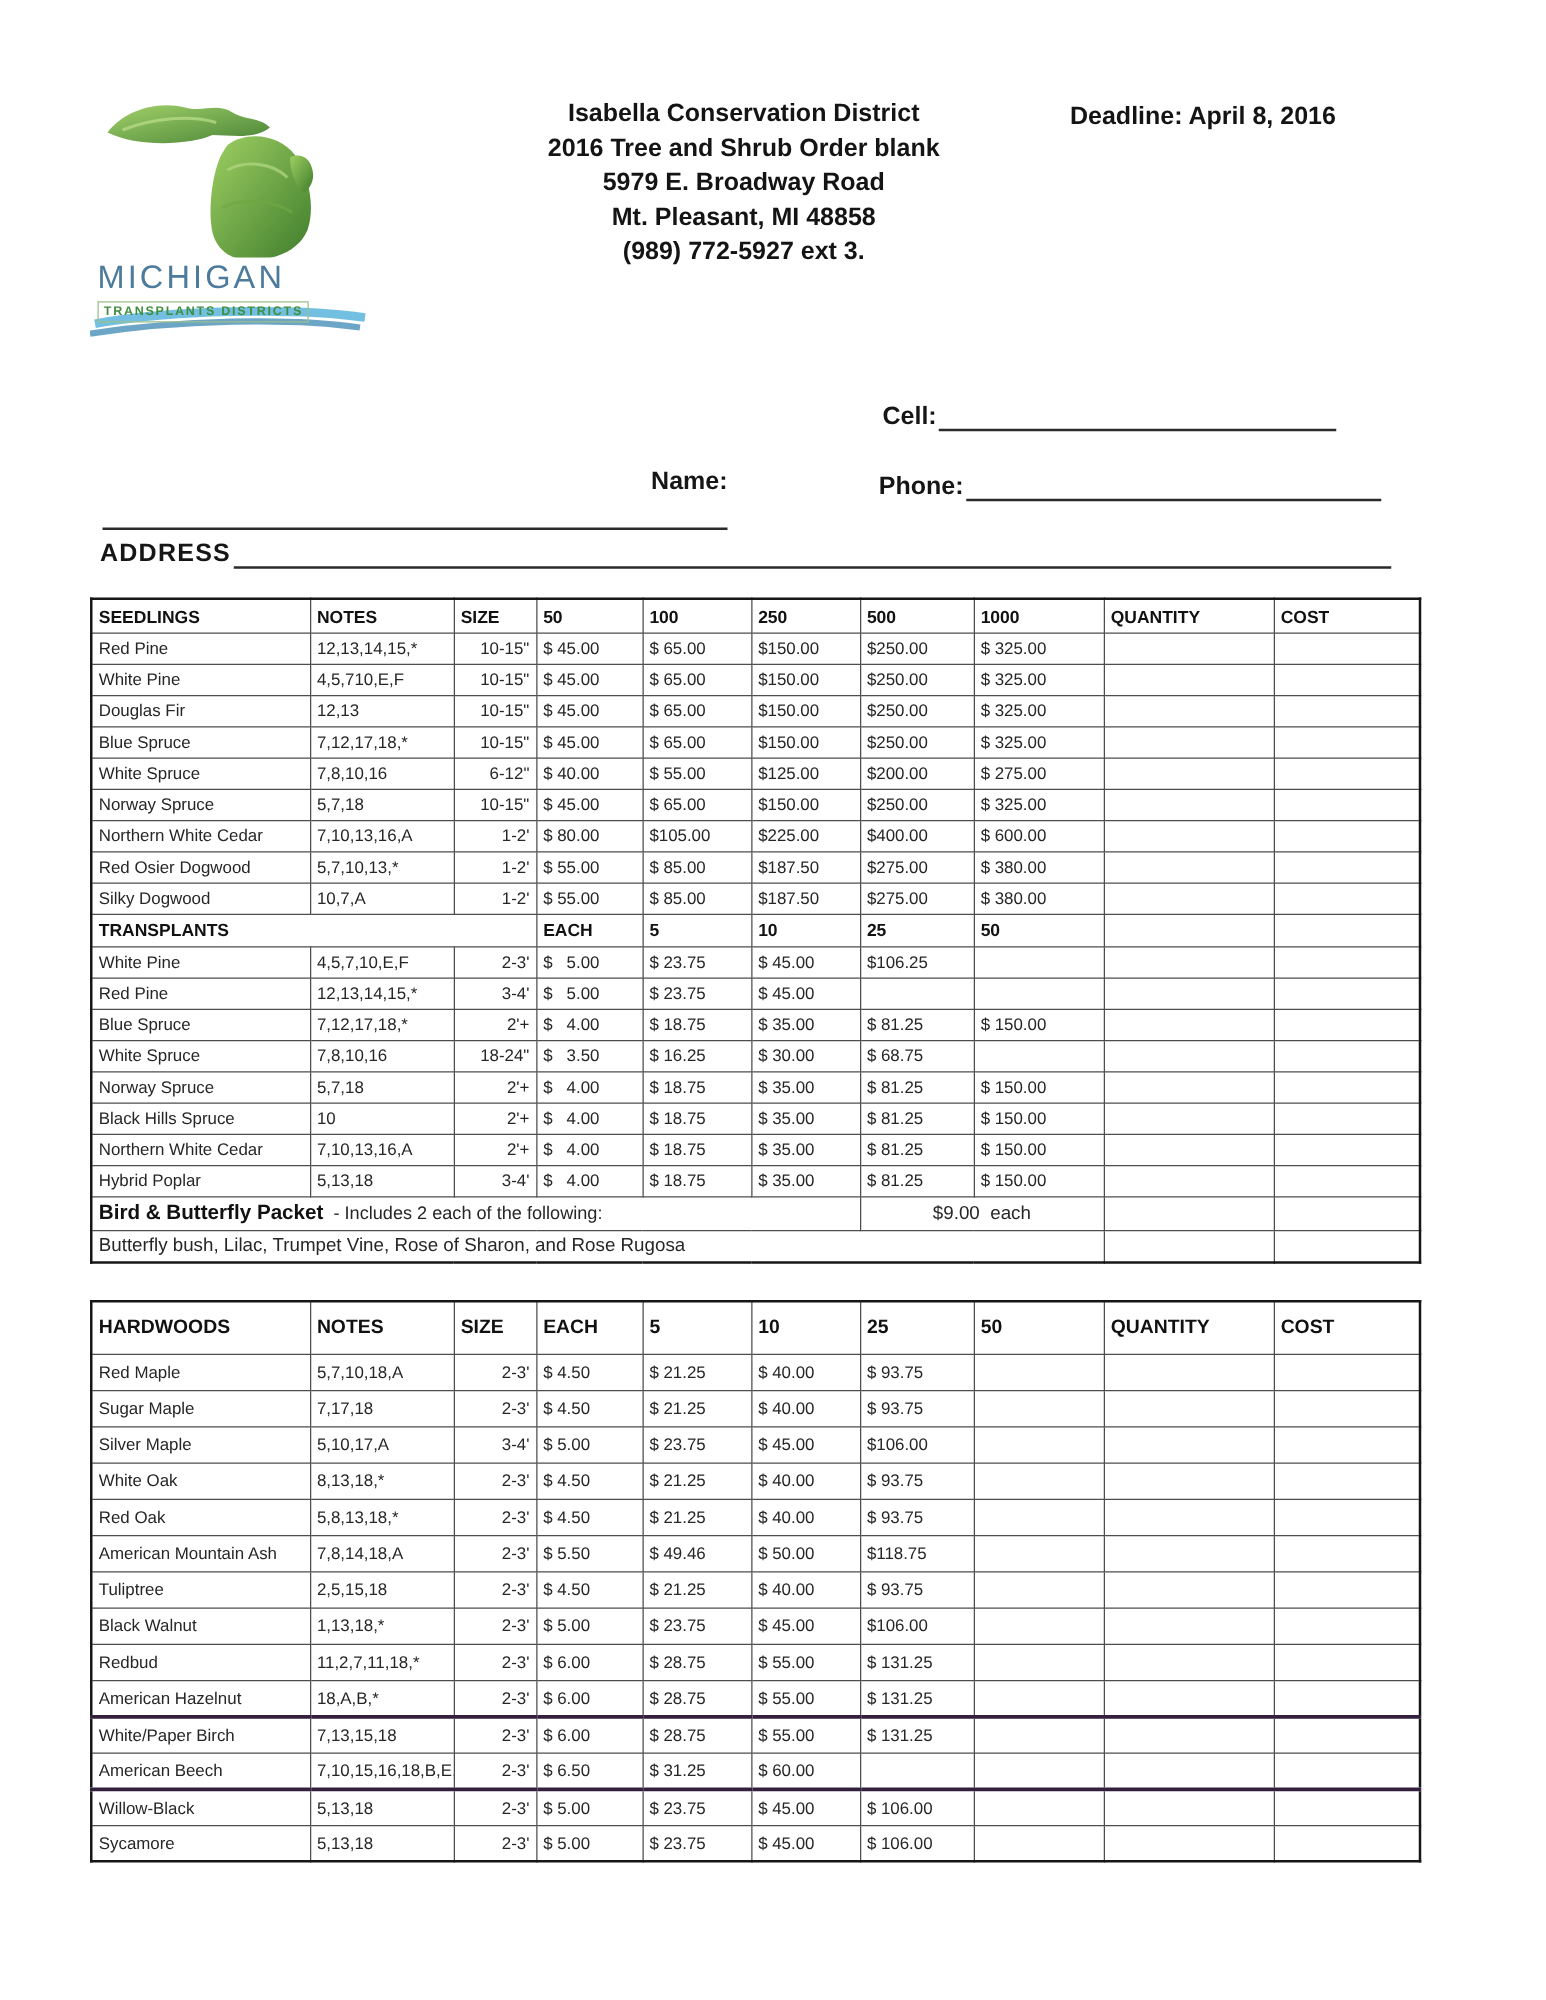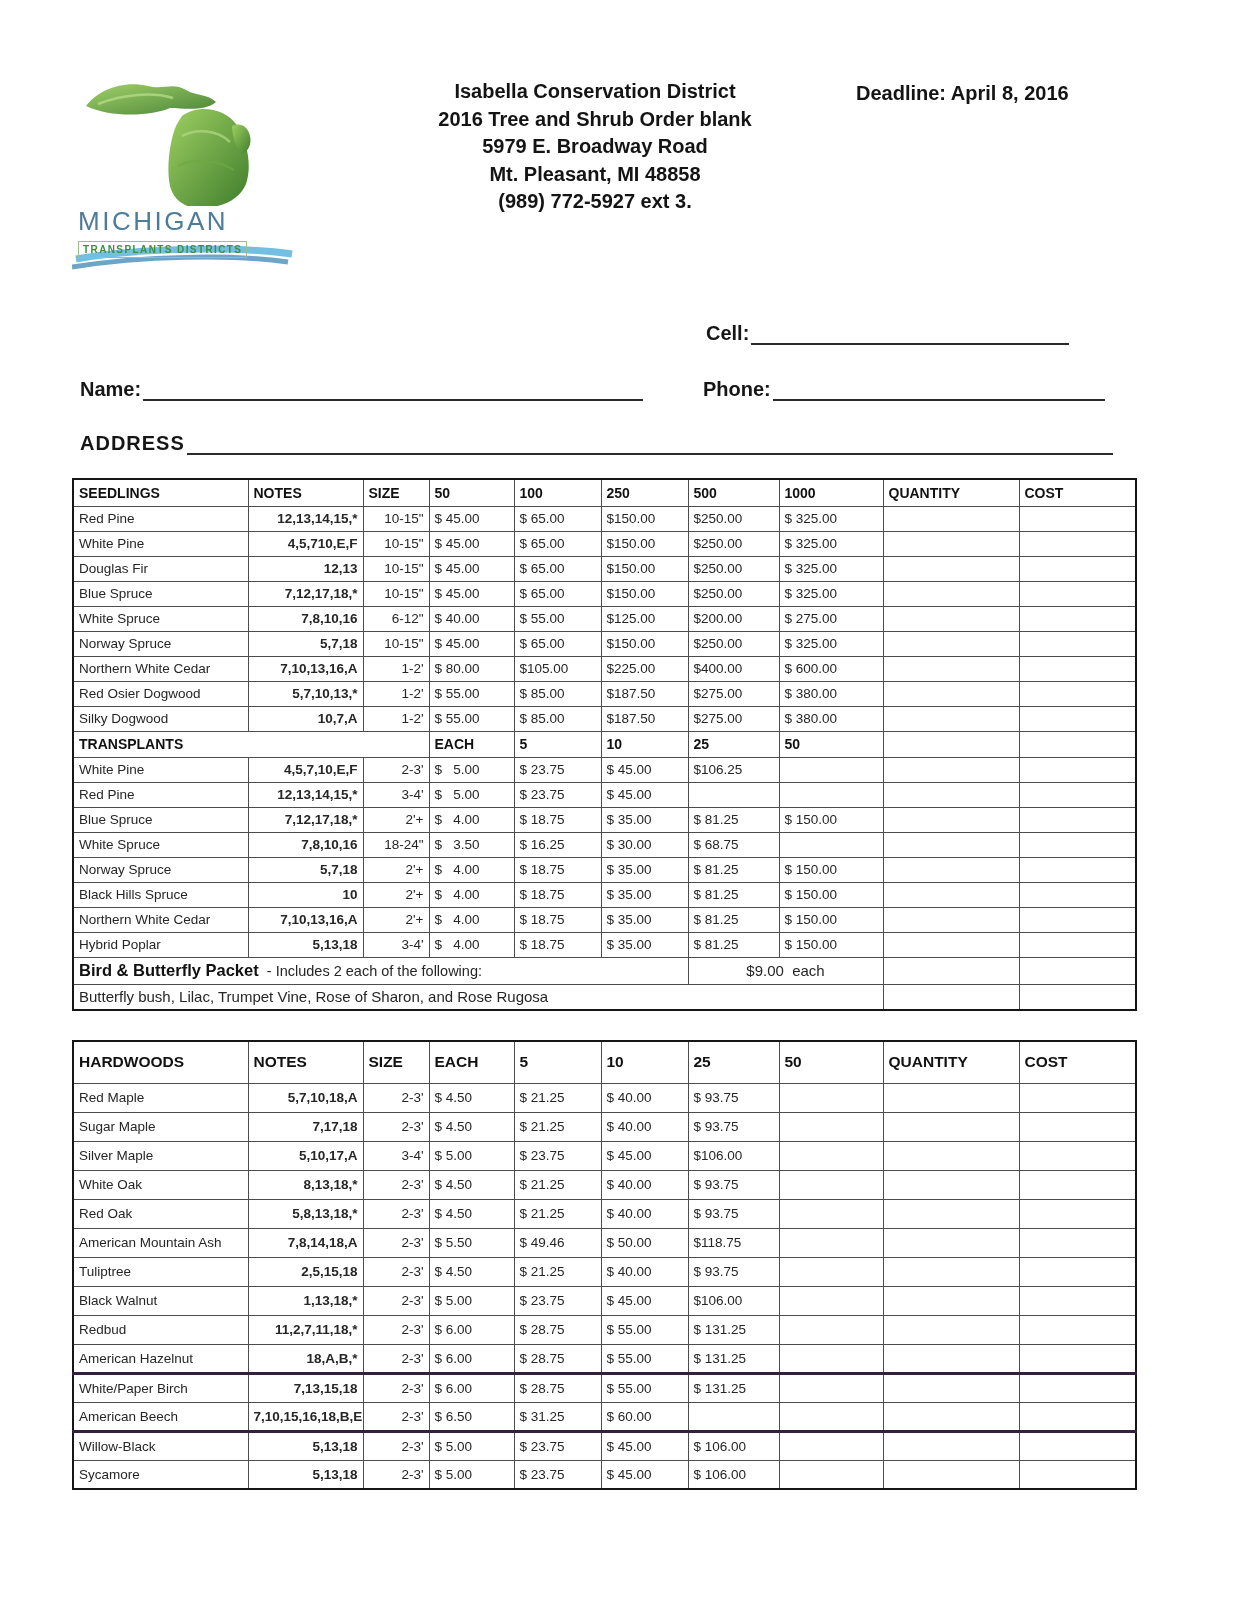--- a/index.html
+++ b/index.html
@@ -27,21 +27,21 @@
     font-weight:bold;font-size:20px;line-height:27.5px;color:#141414;
   }
   .deadline{position:absolute;left:856px;top:82px;font-weight:bold;font-size:20px;color:#141414;}
 
   
   .field{position:absolute;display:flex;align-items:flex-end;}
   .flabel{font-weight:bold;font-size:20px;color:#161616;white-space:nowrap;}
   .fline{border-bottom:2px solid #2b2b2b;height:25px;display:inline-block;margin-left:2px;}
   .field-cell{left:706px;top:318px;}
   .w-cell{width:318px;}
-  .field-name{left:80px;top:374px;}
+  .field-name{left:80px;top:374px;flex-direction:column;}
   .w-name{width:500px;}
   .field-phone{left:703px;top:374px;}
   .w-phone{width:332px;}
   .field-address{left:80px;top:428px;}
   .field-address .flabel{letter-spacing:1px;}
   .w-address{width:926px;}
 
   
   .order-table{
     position:absolute;left:72px;width:1063px;border-collapse:collapse;table-layout:fixed;
@@ -60,21 +60,21 @@
   .bird-row2{height:26px;}
   .hardwoods thead tr{height:42px;}
   .hardwoods thead th{font-size:15.5px;}
   #hardwood-rows tr{height:29px;}
 
   .th-name{border-right:hidden;text-align:left;padding-left:10px;}
   .th-notes{border-left:hidden;border-right:hidden;text-align:center;}
   .th-size{border-left:hidden;text-align:center;}
 
   .c-name{border-right:hidden;text-align:left;padding-left:8px;white-space:nowrap;}
-  .c-notes{border-left:hidden;border-right:hidden;text-align:right;white-space:nowrap;font-weight:bold;}
+  .c-notes{border-left:hidden;border-right:hidden;text-align:left;white-space:nowrap;}
   .c-size{border-left:hidden;text-align:right;padding-right:12px;white-space:nowrap;}
   .c-price{text-align:left;padding-left:6px;white-space:pre;}
   .c-qty,.c-cost{background:#fff;}
 
   .sec-label{text-align:left;padding-left:8px;font-size:15px;border-right:hidden;}
   .sec-col{font-size:14.5px;}
 
   .bp-text{text-align:left;padding-left:8px;white-space:nowrap;}
   .bp-title{font-weight:bold;font-size:16.5px;color:#111;}
   .bp-desc{font-size:14.5px;white-space:pre;}

